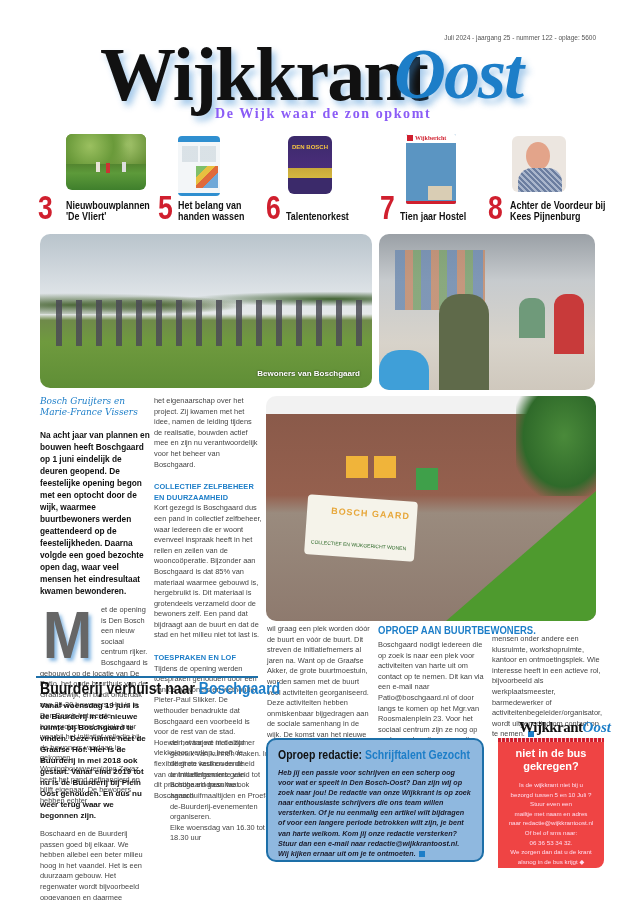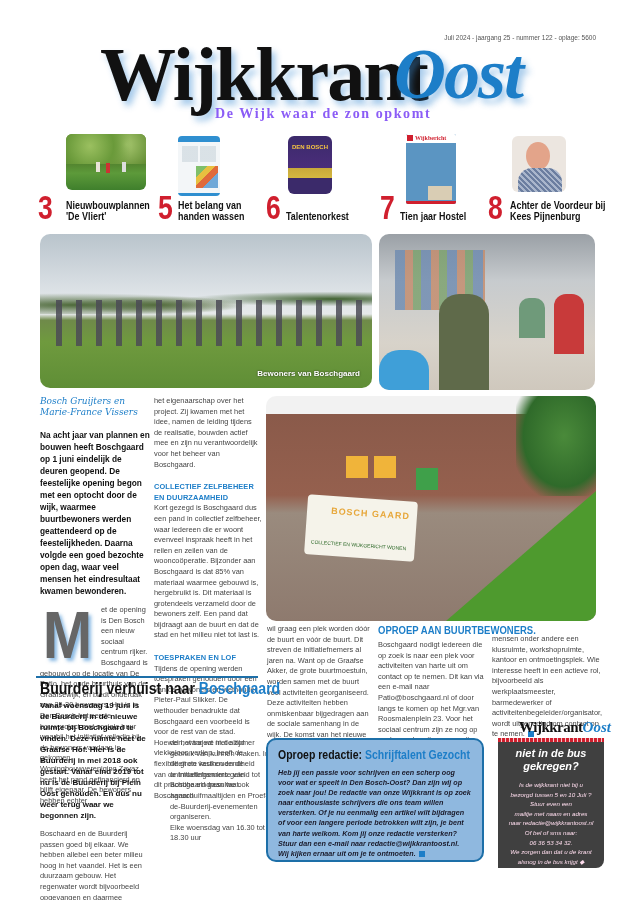--- a/index.html
+++ b/index.html
@@ -40,21 +40,21 @@
 
   .redactie { position: absolute; left: 266px; top: 738px; width: 218px; height: 124px; background: #8fb8df; border: 2px solid #1d6fa8; border-radius: 10px; padding: 8px 10px; }
   .redactie .rt { font-weight: bold; font-size: 12.5px; color: #111; white-space: nowrap; transform: scaleX(0.84); transform-origin: left; margin-bottom: 6px; }
   .redactie .rt .blue { color: #1d7ec8; }
   .redactie .rb { font-style: italic; font-weight: bold; font-size: 7.2px; line-height: 10.1px; color: #1a1a2a; }
 
   .bus { position: absolute; left: 498px; top: 718px; width: 106px; height: 150px; }
   .bus .logo { position: absolute; left: 4px; top: 0; white-space: nowrap; margin-left: 17px; }
   .bus .logo .w { font-family: "Liberation Serif", serif; font-weight: bold; font-size: 15px; color: #111; letter-spacing: -0.5px; }
   .bus .logo .o { font-family: "Liberation Serif", serif; font-style: italic; font-weight: bold; font-size: 15px; color: #1d7ec8; }
-  .bus .box { position: absolute; left: 0; top: 20px; width: 106px; height: 130px; background: #404040; border-radius: 0 0 8px 0; text-align: center; color: #fff; padding-top: 9px; font-style: italic; }
+  .bus .box { position: absolute; left: 0; top: 20px; width: 106px; height: 130px; background: #ef4444; border-radius: 0 0 8px 0; text-align: center; color: #fff; padding-top: 9px; }
   .bus .box .stripe { position: absolute; left: 0; top: 0; width: 100%; height: 4px; background: repeating-linear-gradient(90deg, #d01f2e 0 3px, #f3c9cc 3px 4px); }
   .bus .box .h { font-weight: bold; font-size: 11px; line-height: 13px; }
   .bus .box .t { font-size: 6.2px; line-height: 9.6px; margin-top: 7px; color: #fde; }
 </style>
 </head>
 <body>
 
 <div class="masthead">
   <div class="issue-line">Juli 2024 - jaargang 25 - nummer 122 - oplage: 5600</div>
   <div class="title-main">Wijkkrant</div>

